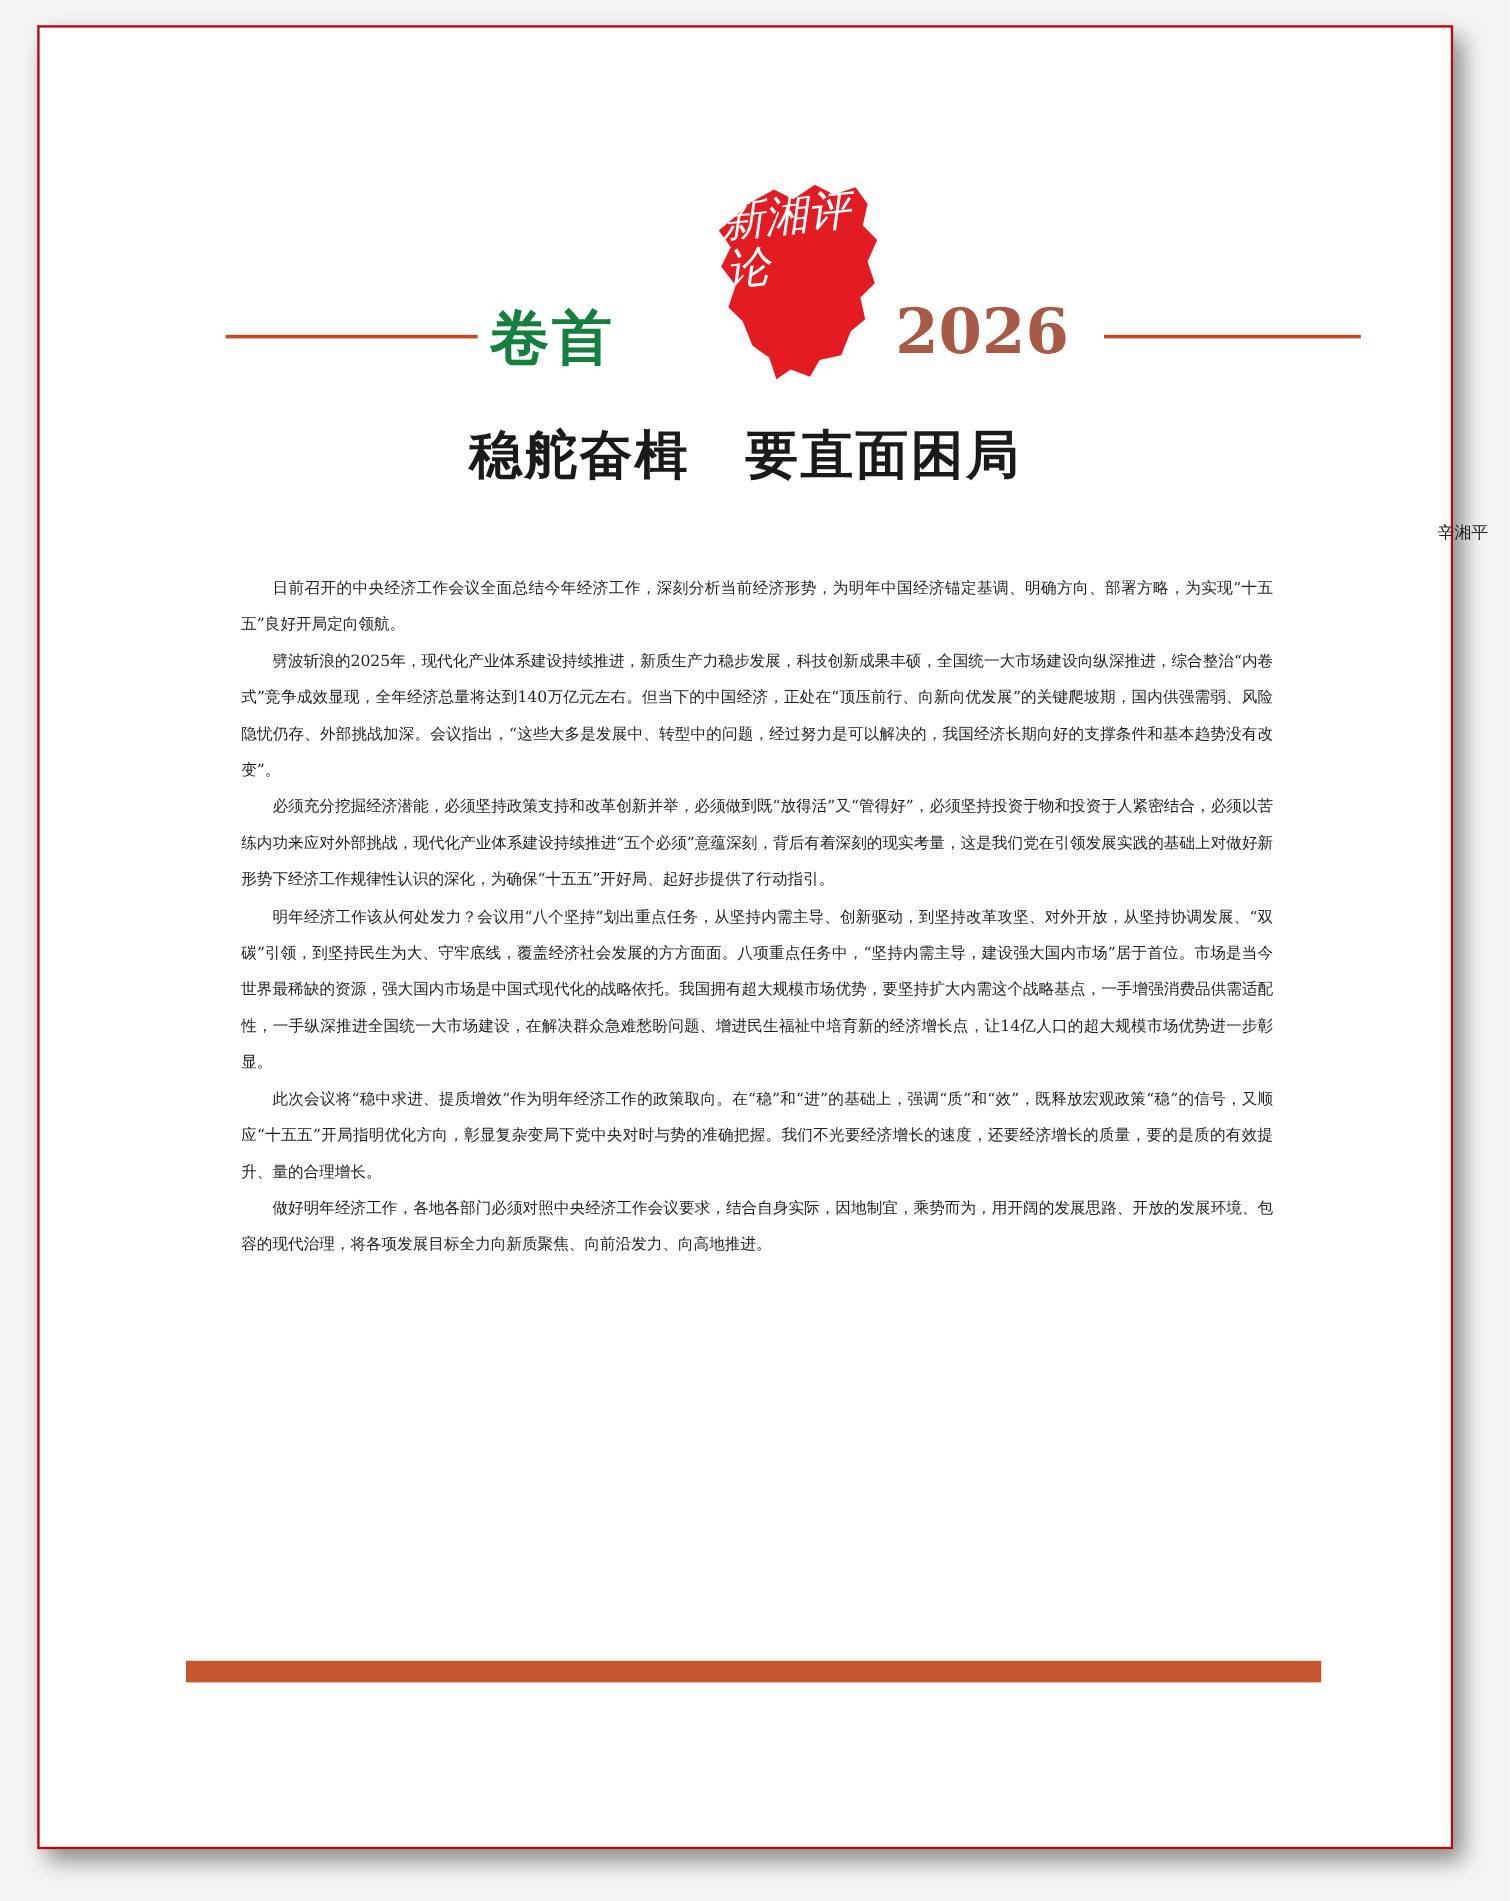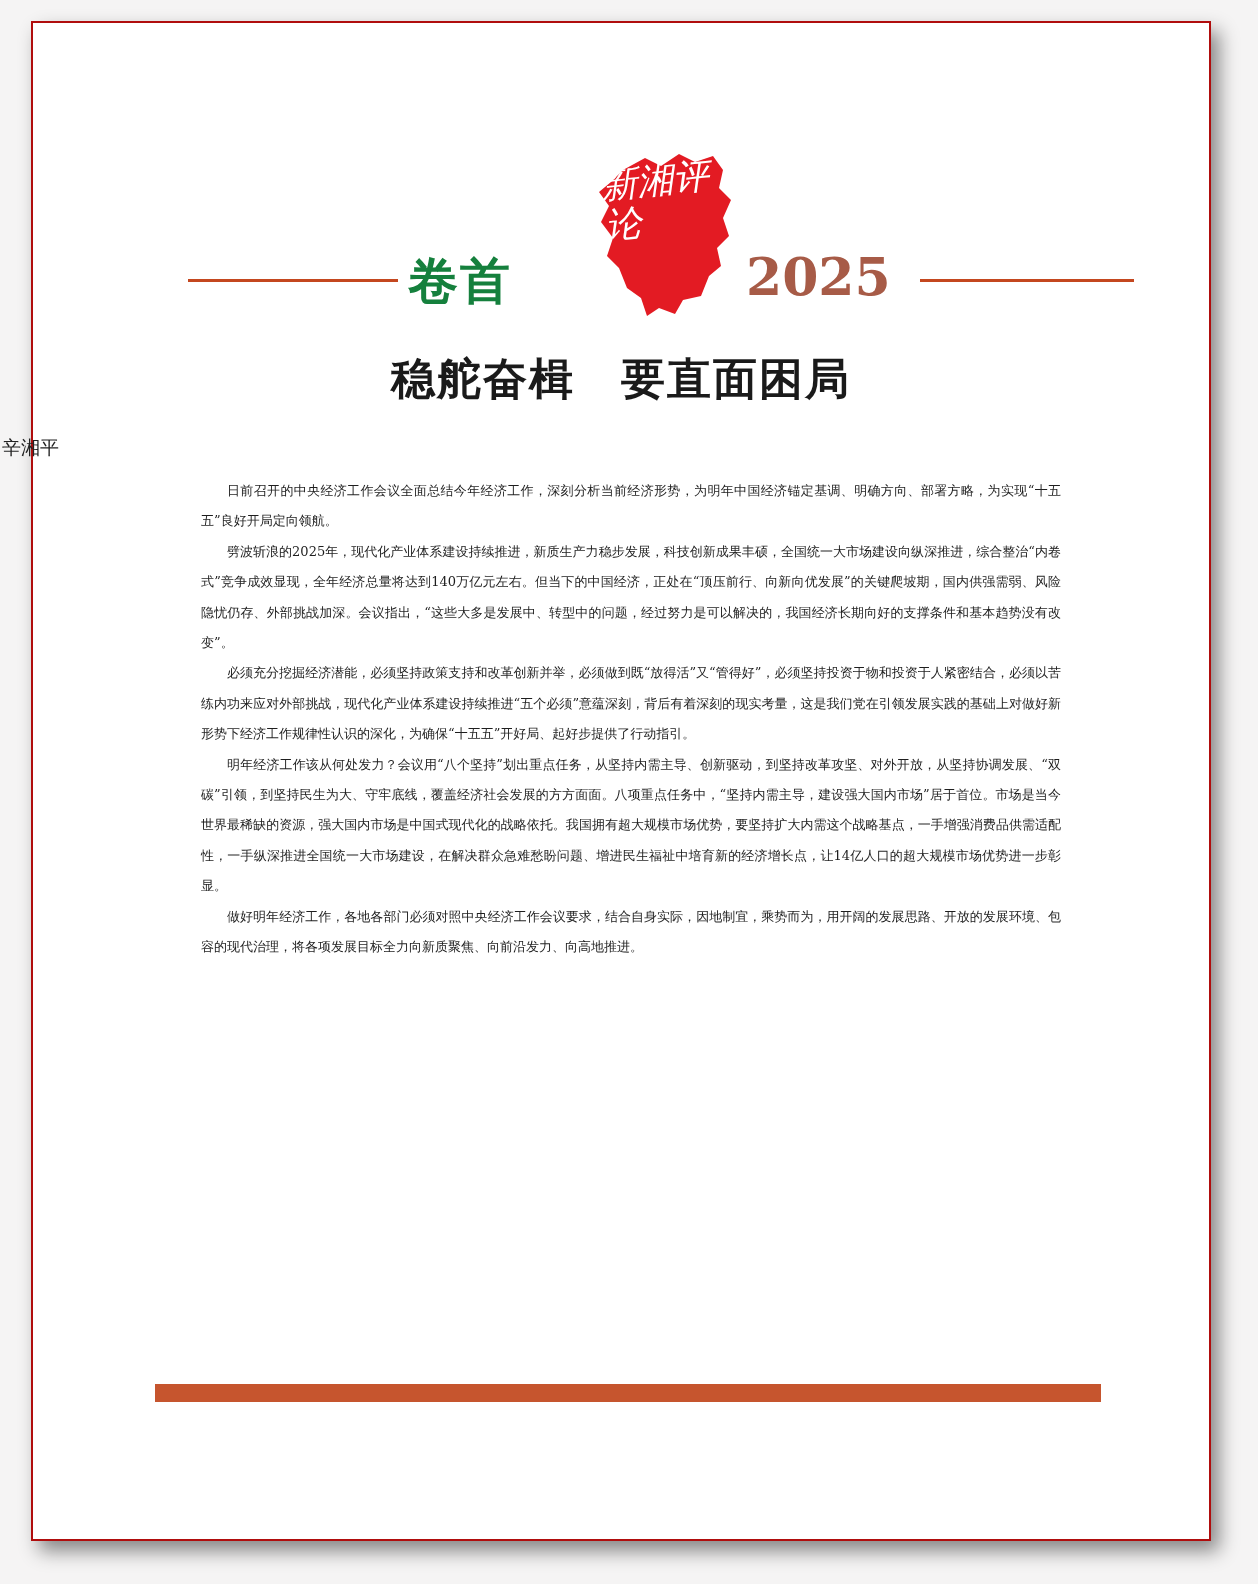--- a/index.html
+++ b/index.html
@@ -52,21 +52,21 @@
   }
   .title {
     position: absolute; left: 0; right: 0; top: 327px;
     text-align: center;
     font-family: "DejaVu Serif", serif; font-weight: bold;
     font-size: 44px; color: #1a1a1a; letter-spacing: 2px;
     white-space: pre;
   }
   .author {
     position: absolute; left: 0; right: 0; top: 412px;
-    text-align: left; font-size: 19px; color: #222;
+    text-align: right; font-size: 14px; color: #222;
   }
   .body {
     position: absolute; left: 201px; top: 476px;
     width: 860px;
     font-size: 13px; line-height: 30.4px; color: #1e1e1e;
     text-align: justify;
   }
   .body p { margin: 0; text-indent: 2em; }
   .end-mark {
     display: inline-block; width: 16px; height: 18px; border-radius: 8px 8px 7px 7px;
@@ -85,29 +85,30 @@
 <body>
 
 <div class="page">
   <div class="masthead">
     <div class="rule-left"></div>
     <div class="kicker">卷首</div>
     <svg class="logo" viewBox="0 0 160 170">
       <path d="M40 22 L62 10 L78 18 L96 6 L112 14 L130 8 L140 22 L136 40 L148 52 L140 70 L146 88 L134 100 L138 118 L126 128 L118 148 L100 152 L92 166 L76 160 L64 168 L58 150 L44 140 L36 120 L24 108 L30 90 L18 74 L26 58 L16 44 L28 34 Z" fill="#e31b23"></path>
     </svg>
     <div class="logo-text">新湘评论</div>
-    <div class="year">2025</div>
+    <div class="year">2026</div>
     <div class="rule-right"></div>
   </div>
 
   <div class="title" style="left:-31px; right:-31px;">稳舵奋楫　要直面困局</div>
   <div class="author" style="left:-31px; right:-31px;">辛湘平</div>
 </div>
 
 <div class="body">
   <p>日前召开的中央经济工作会议全面总结今年经济工作，深刻分析当前经济形势，为明年中国经济锚定基调、明确方向、部署方略，为实现“十五五”良好开局定向领航。</p>
   <p>劈波斩浪的2025年，现代化产业体系建设持续推进，新质生产力稳步发展，科技创新成果丰硕，全国统一大市场建设向纵深推进，综合整治“内卷式”竞争成效显现，全年经济总量将达到140万亿元左右。但当下的中国经济，正处在“顶压前行、向新向优发展”的关键爬坡期，国内供强需弱、风险隐忧仍存、外部挑战加深。会议指出，“这些大多是发展中、转型中的问题，经过努力是可以解决的，我国经济长期向好的支撑条件和基本趋势没有改变”。</p>
   <p>必须充分挖掘经济潜能，必须坚持政策支持和改革创新并举，必须做到既“放得活”又“管得好”，必须坚持投资于物和投资于人紧密结合，必须以苦练内功来应对外部挑战，现代化产业体系建设持续推进“五个必须”意蕴深刻，背后有着深刻的现实考量，这是我们党在引领发展实践的基础上对做好新形势下经济工作规律性认识的深化，为确保“十五五”开好局、起好步提供了行动指引。</p>
   <p>明年经济工作该从何处发力？会议用“八个坚持”划出重点任务，从坚持内需主导、创新驱动，到坚持改革攻坚、对外开放，从坚持协调发展、“双碳”引领，到坚持民生为大、守牢底线，覆盖经济社会发展的方方面面。八项重点任务中，“坚持内需主导，建设强大国内市场”居于首位。市场是当今世界最稀缺的资源，强大国内市场是中国式现代化的战略依托。我国拥有超大规模市场优势，要坚持扩大内需这个战略基点，一手增强消费品供需适配性，一手纵深推进全国统一大市场建设，在解决群众急难愁盼问题、增进民生福祉中培育新的经济增长点，让14亿人口的超大规模市场优势进一步彰显。</p>
+  <p>此次会议将“稳中求进、提质增效”作为明年经济工作的政策取向。在“稳”和“进”的基础上，强调“质”和“效”，既释放宏观政策“稳”的信号，又顺应“十五五”开局指明优化方向，彰显复杂变局下党中央对时与势的准确把握。我们不光要经济增长的速度，还要经济增长的质量，要的是质的有效提升、量的合理增长。</p>
   <p>做好明年经济工作，各地各部门必须对照中央经济工作会议要求，结合自身实际，因地制宜，乘势而为，用开阔的发展思路、开放的发展环境、包容的现代治理，将各项发展目标全力向新质聚焦、向前沿发力、向高地推进。</p>
 </div>
 
 <div class="bottom-bar"></div>
 
 </body></html>

